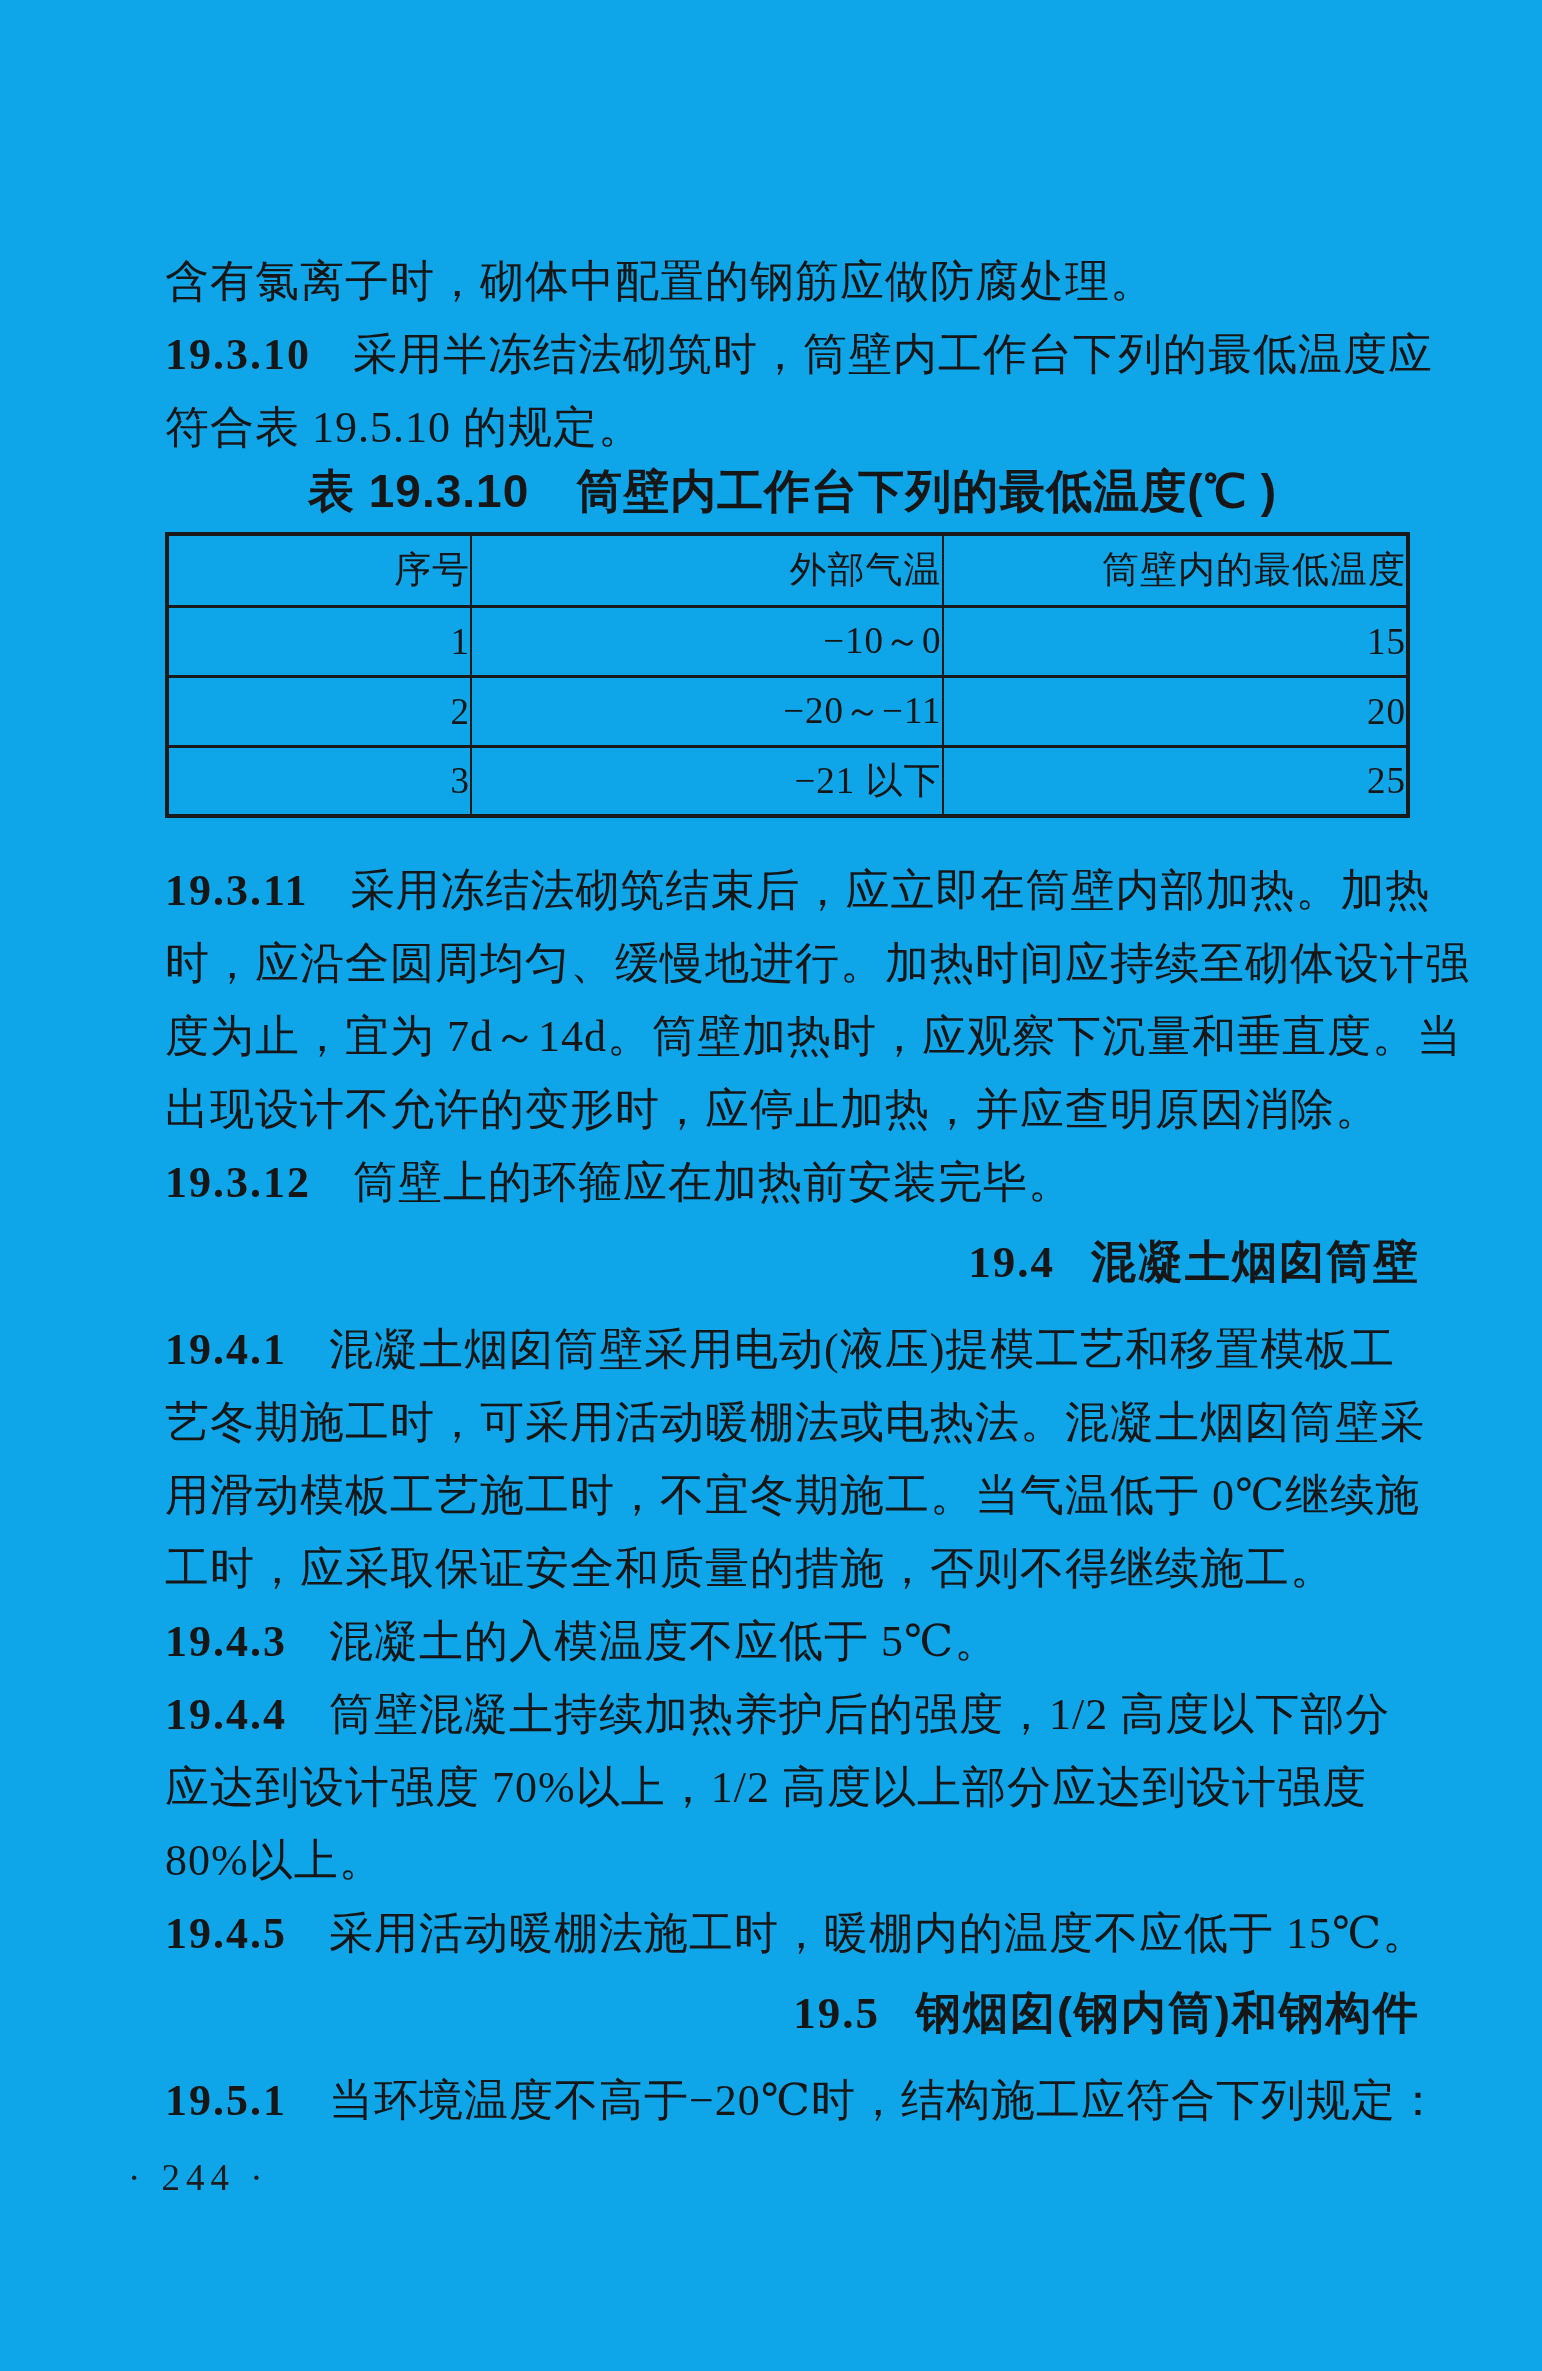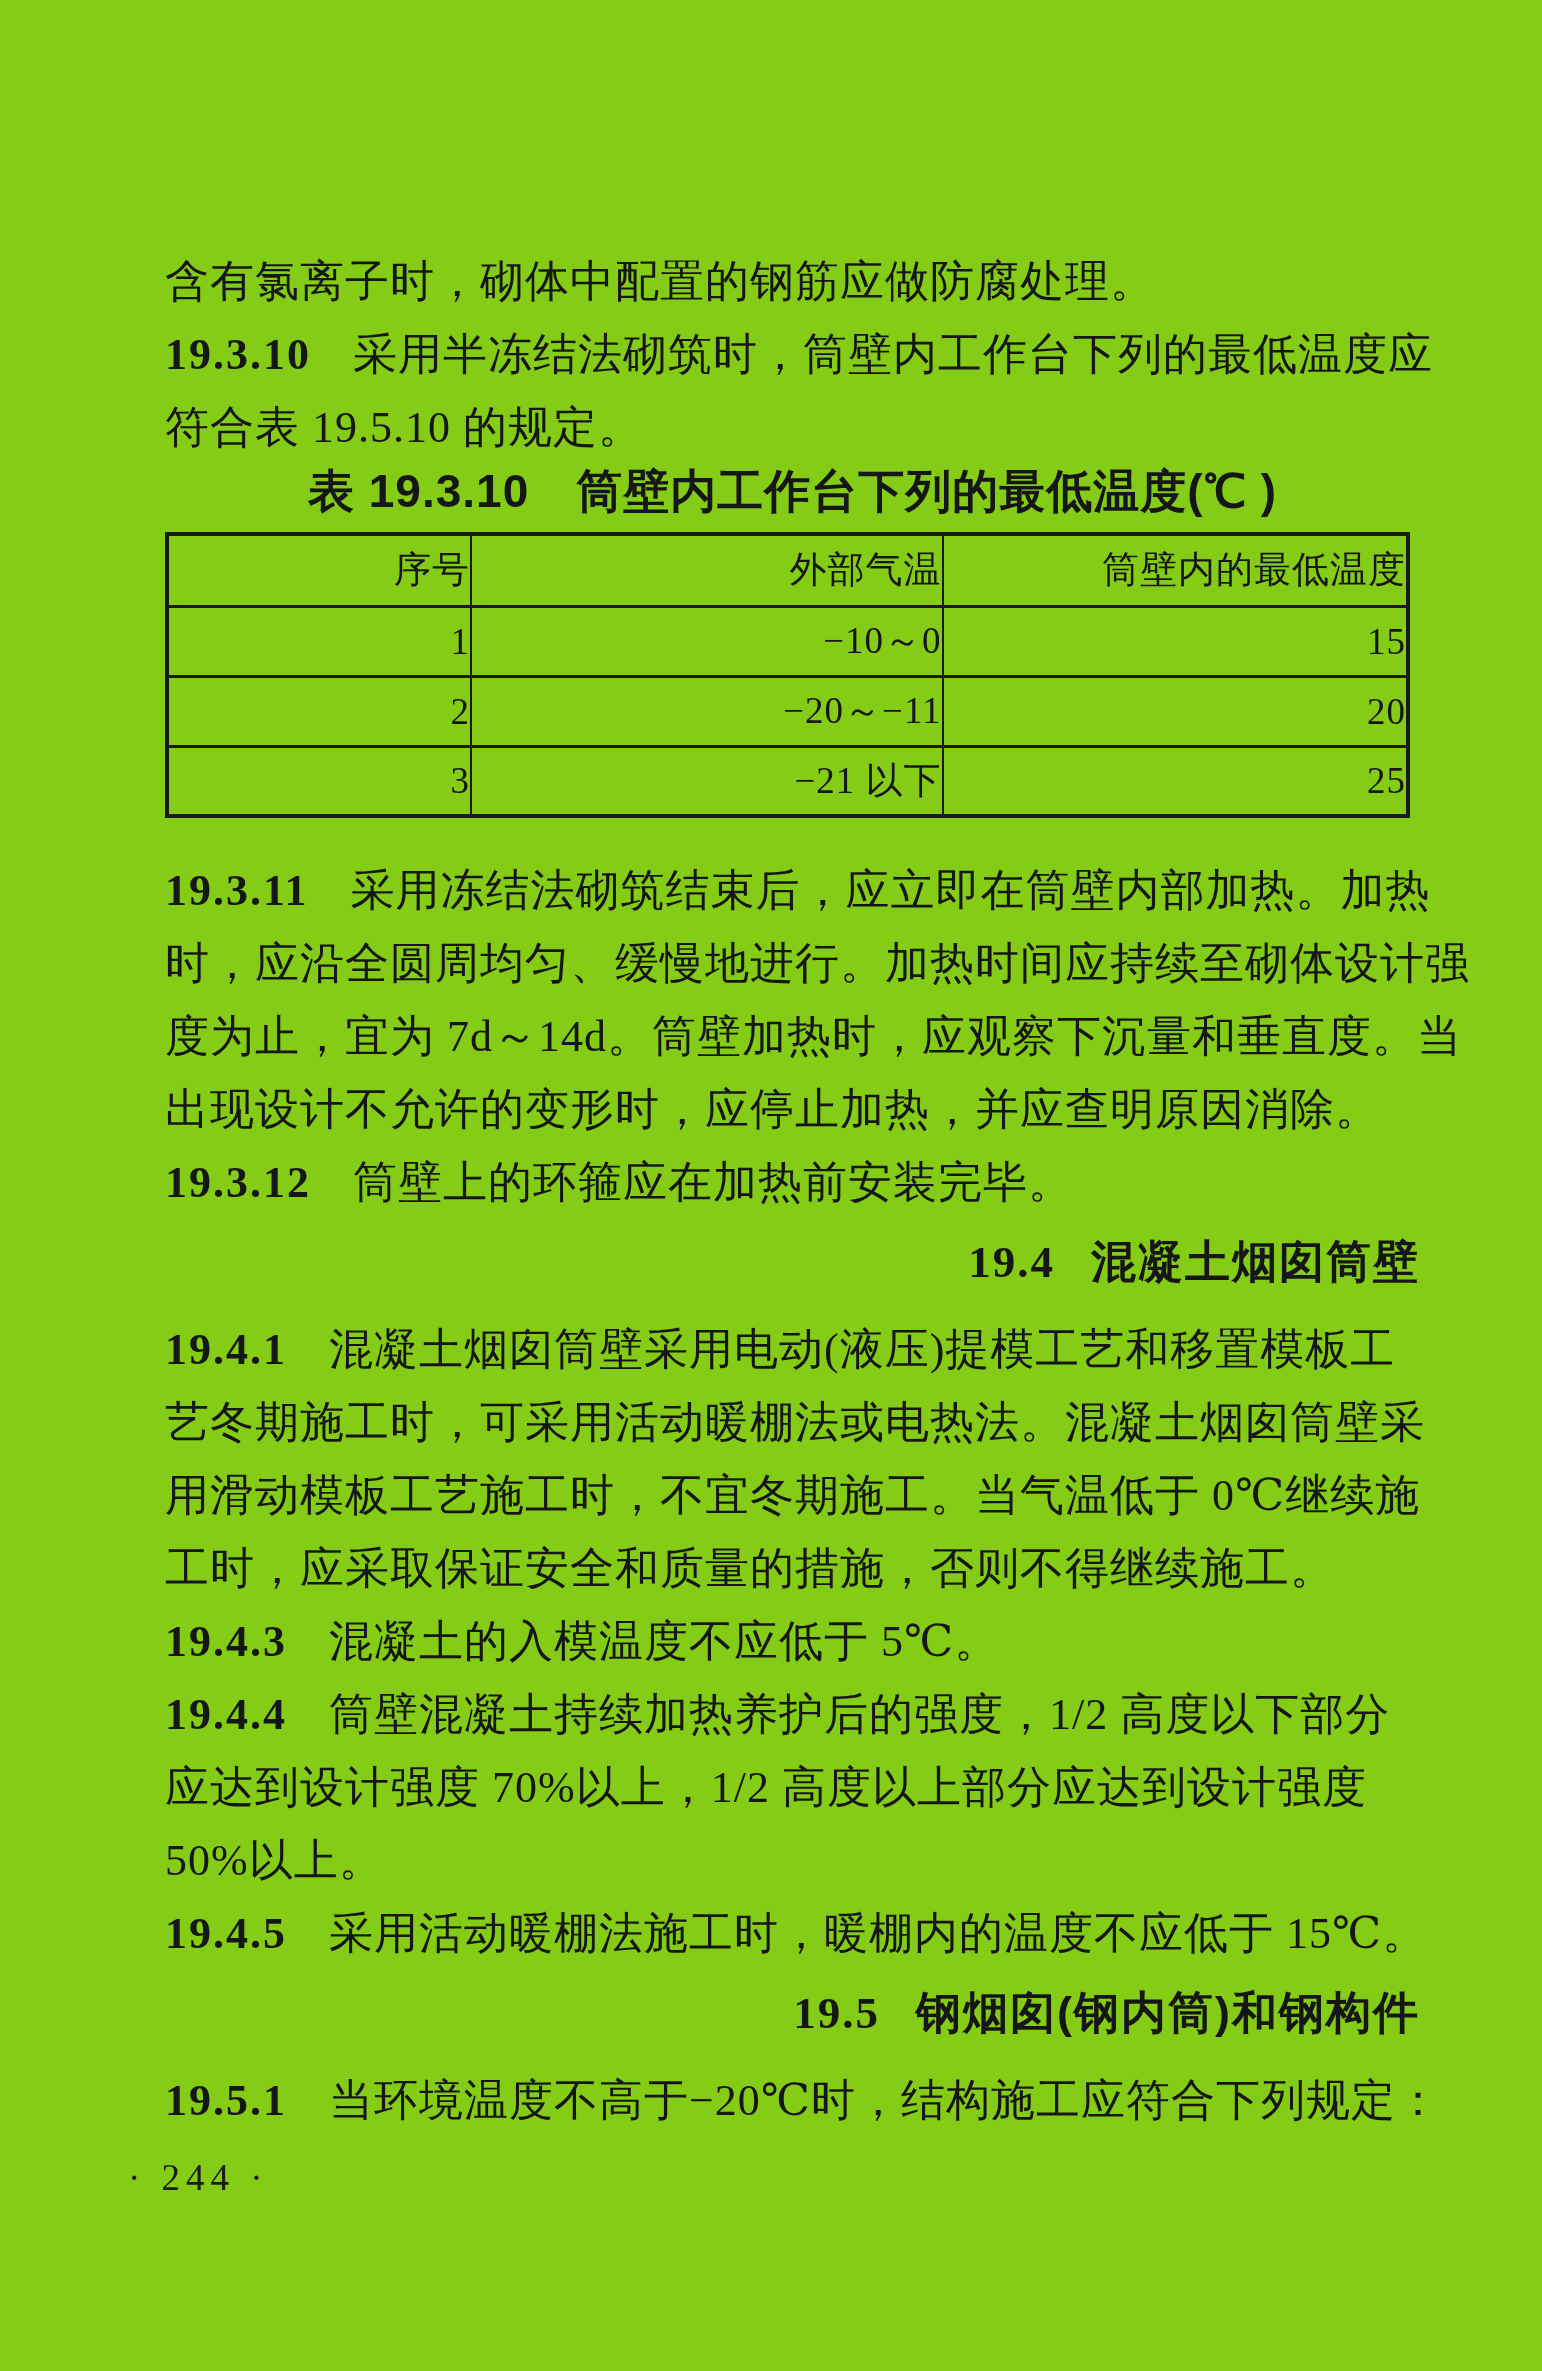--- a/index.html
+++ b/index.html
@@ -1,21 +1,21 @@
 <!DOCTYPE html>
 <html><head>
 <meta charset="utf-8">
 <style>
   * { margin:0; padding:0; box-sizing:border-box; }
   html,body { background:#e8e8e8; }
   .page {
     position:relative;
     width:1542px; height:2371px;
     margin:0 auto;
-    background:#84cc16;
+    background:#0ea5e9;
     color:#161616;
     overflow:hidden;
     font-family:"Liberation Serif","DejaVu Serif",serif;
   }
   .content {
     position:absolute;
     left:165px; top:245px;
     width:1255px;
   }
   .line {
@@ -140,21 +140,21 @@
     <div class="line"><span class="num">19.4.1</span><span>混凝土烟囱筒壁采用电动(液压)提模工艺和移置模板工</span></div>
     <div class="line">艺冬期施工时，可采用活动暖棚法或电热法。混凝土烟囱筒壁采</div>
     <div class="line">用滑动模板工艺施工时，不宜冬期施工。当气温低于 0℃继续施</div>
     <div class="line">工时，应采取保证安全和质量的措施，否则不得继续施工。</div>
 
 
     <div class="line"><span class="num">19.4.3</span><span>混凝土的入模温度不应低于 5℃。</span></div>
 
     <div class="line"><span class="num">19.4.4</span><span>筒壁混凝土持续加热养护后的强度，1/2 高度以下部分</span></div>
     <div class="line">应达到设计强度 70%以上，1/2 高度以上部分应达到设计强度</div>
-    <div class="line">50%以上。</div>
+    <div class="line">80%以上。</div>
 
     <div class="line"><span class="num">19.4.5</span><span>采用活动暖棚法施工时，暖棚内的温度不应低于 15℃。</span></div>
 
     <div class="heading"><span class="hnum">19.5</span><span>钢烟囱(钢内筒)和钢构件</span></div>
 
     <div class="line"><span class="num">19.5.1</span><span>当环境温度不高于−20℃时，结构施工应符合下列规定：</span></div>
 
   </div>
 
   <div class="pagenum">· 244 ·</div>

